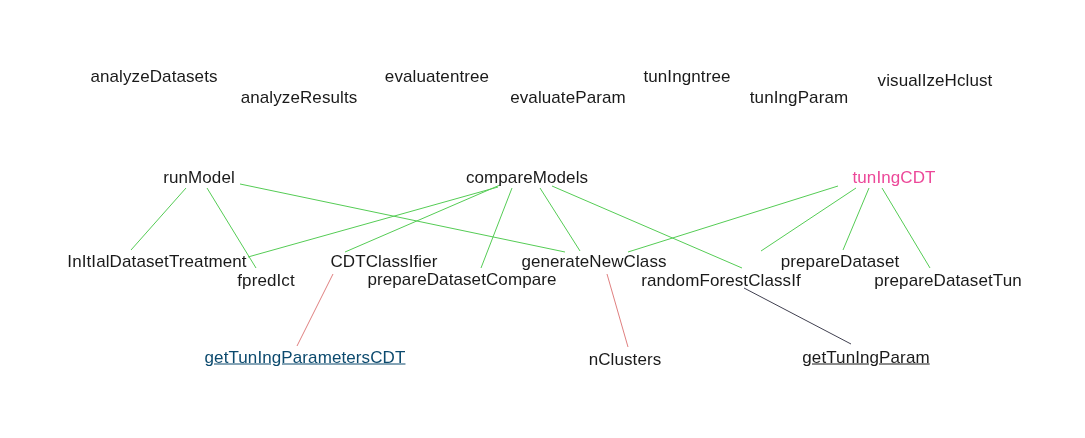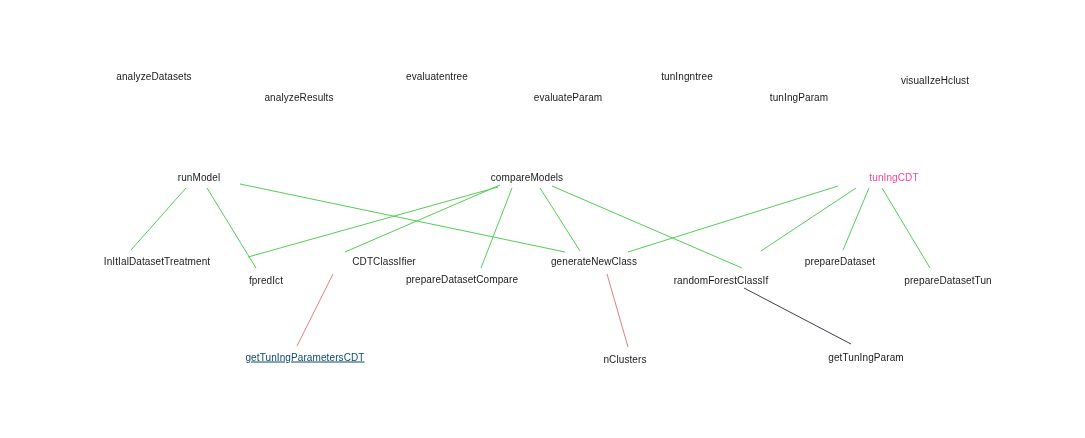--- a/index.html
+++ b/index.html
@@ -21,21 +21,21 @@
     left: 0;
     top: 0;
     width: 1085px;
     height: 438px;
   }
   .graph-node {
     position: absolute;
     white-space: nowrap;
     color: #1a1a1a;
     font-family: "Liberation Sans", sans-serif;
-    font-size: 10px;
+    font-size: 17px;
     line-height: 17px;
     letter-spacing: 0.1px;
     transform: translate(-50%, -50%);
     user-select: none;
   }
 </style>
 </head>
 <body>
 
 <div id="graph-canvas">
@@ -70,15 +70,15 @@
       <div class="graph-node" style="left: 157px; top: 261px; color: rgb(26, 26, 26); text-align: center;">InItIalDatasetTreatment</div>
       <div class="graph-node" style="left: 266px; top: 280px; color: rgb(26, 26, 26);">fpredIct</div>
       <div class="graph-node" style="left: 341px; top: 261px; color: rgb(26, 26, 26); margin-left: 43px;">CDTClassIfier</div>
       <div class="graph-node" style="left: 462px; top: 279px; color: rgb(26, 26, 26);">prepareDatasetCompare</div>
       <div class="graph-node" style="left: 594px; top: 261px; color: rgb(26, 26, 26);">generateNewClass</div>
       <div class="graph-node" style="left: 721px; top: 280px; color: rgb(26, 26, 26);">randomForestClassIf</div>
       <div class="graph-node" style="left: 840px; top: 261px; color: rgb(26, 26, 26);">prepareDataset</div>
       <div class="graph-node" style="left: 948px; top: 280px; color: rgb(26, 26, 26);">prepareDatasetTun</div>
       <div class="graph-node" style="left: 305px; top: 357px; color: #0c4a6e; text-decoration: underline;">getTunIngParametersCDT</div>
       <div class="graph-node" style="left: 625px; top: 359px; color: rgb(26, 26, 26); text-align: center;">nClusters</div>
-      <div class="graph-node" style="left: 866px; top: 357px; color: rgb(26, 26, 26);">getTunIngParam</div>
+      <div class="graph-node" style="left: 866px; top: 357px; color: rgb(26, 26, 26); text-decoration: underline;">getTunIngParam</div>
     </div>
 </div>
 
 </body></html>

